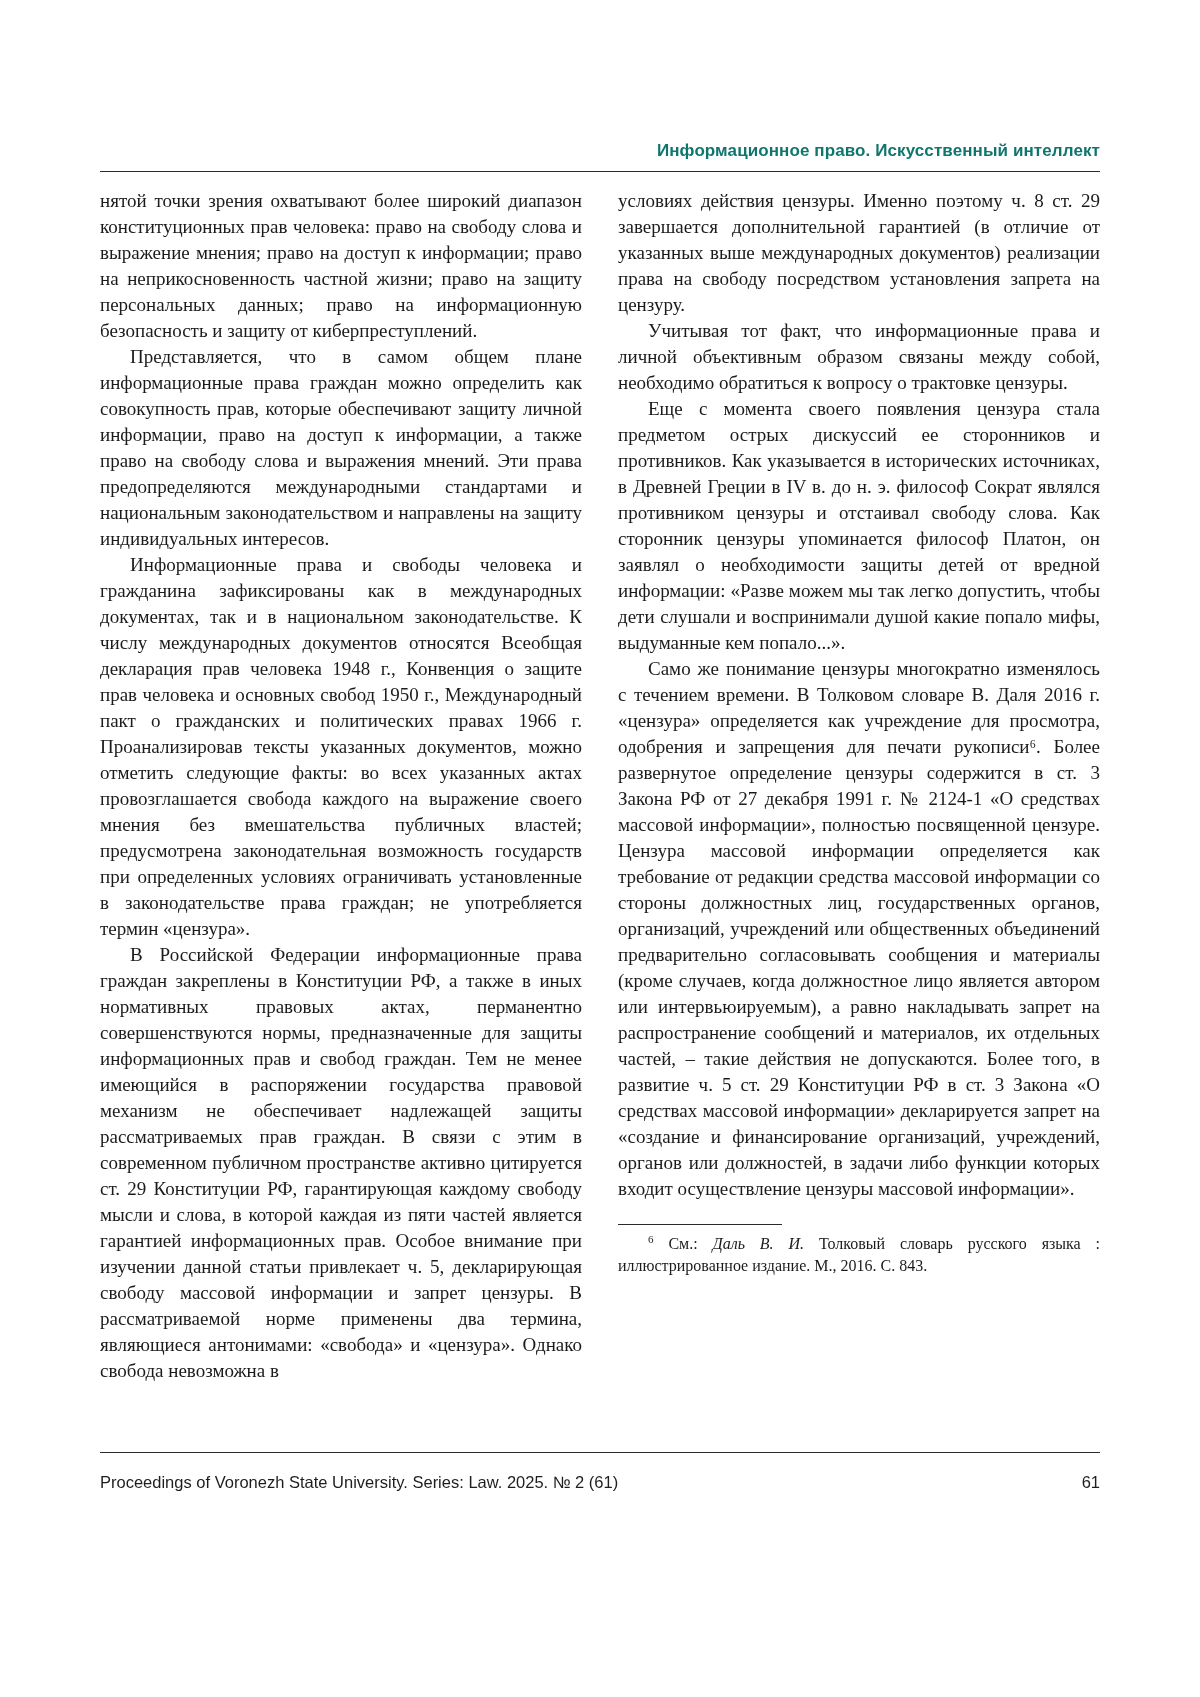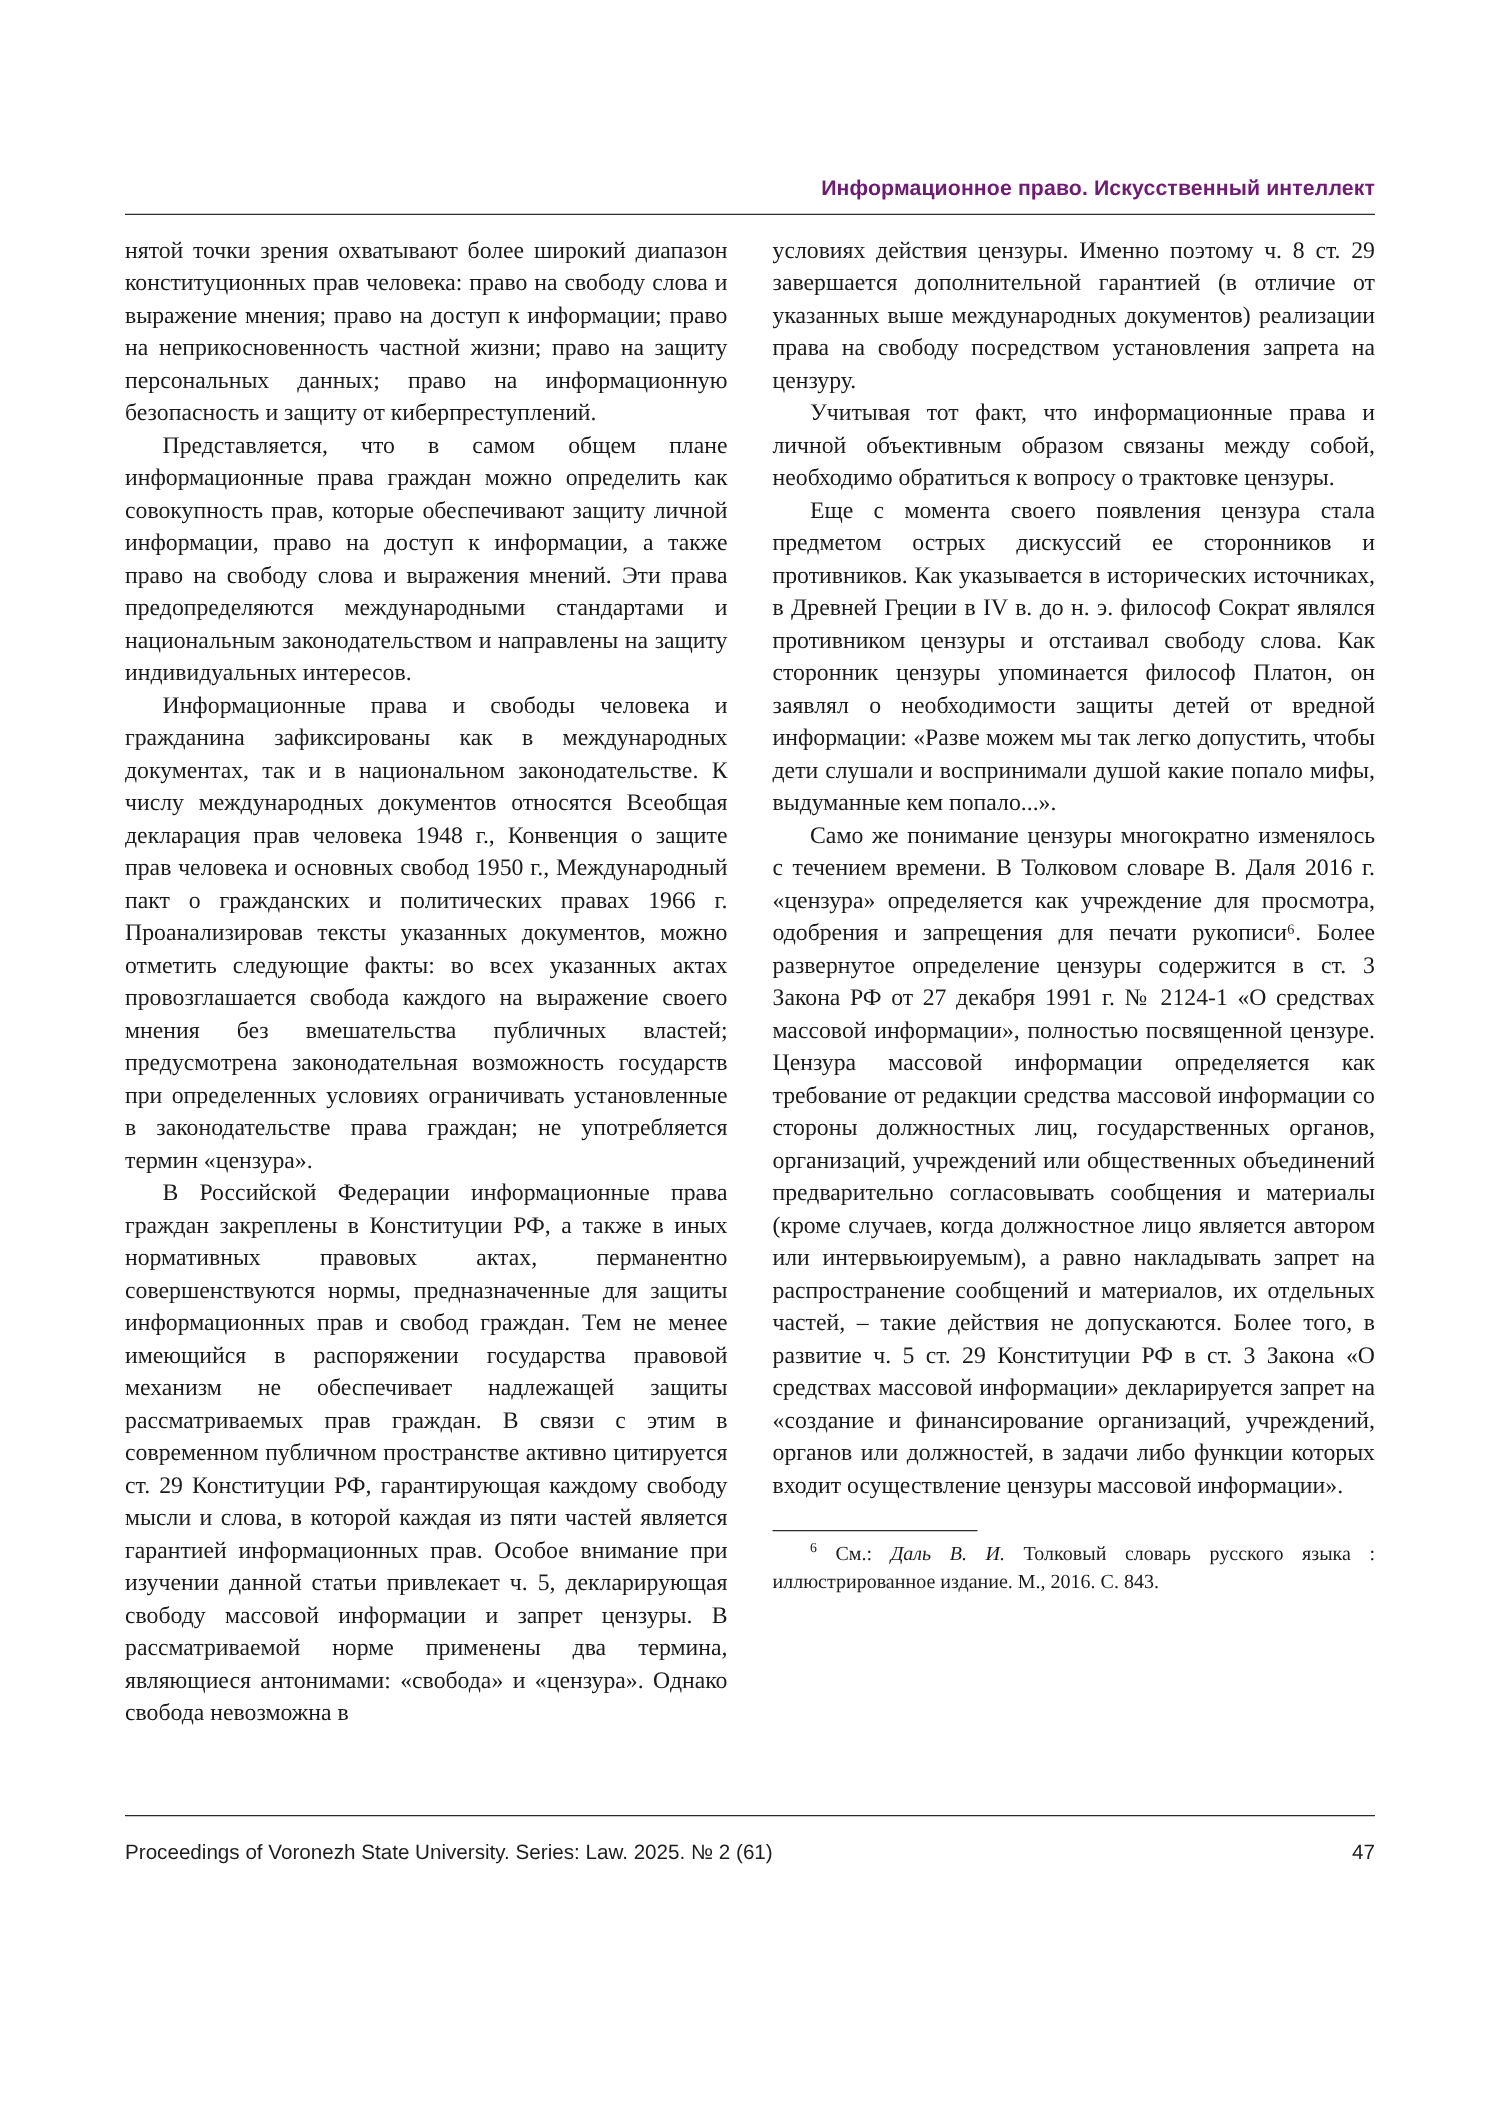--- a/index.html
+++ b/index.html
@@ -17,21 +17,21 @@
     padding: 141px 100px 0 100px;
     font-family: "Liberation Serif", serif;
     color: #1b1b1b;
     overflow: hidden;
   }
   .running-head {
     font-family: "Liberation Sans", sans-serif;
     font-weight: bold;
     font-size: 17px;
     text-align: right;
-    color: #701a75;
+    color: #0f766e;
     letter-spacing: 0.1px;
   }
   .head-rule {
     border: none;
     border-top: 1.5px solid #2b2b2b;
     margin: 10px 0 0 0;
   }
   .columns {
     display: flex;
     gap: 36px;
@@ -123,16 +123,16 @@
           <span>См.:</span>
           <span class="italic">Даль В. И.</span>
           <span>Толковый словарь русского языка : иллюстрированное издание. М., 2016. С. 843.</span></p>
       </div>
     </div>
 
   </main>
 
   <footer class="page-footer">
     <span>Proceedings of Voronezh State University. Series: Law. 2025. № 2 (61)</span>
-    <span>47</span>
+    <span>61</span>
   </footer>
 
 </div>
 
 </body></html>

